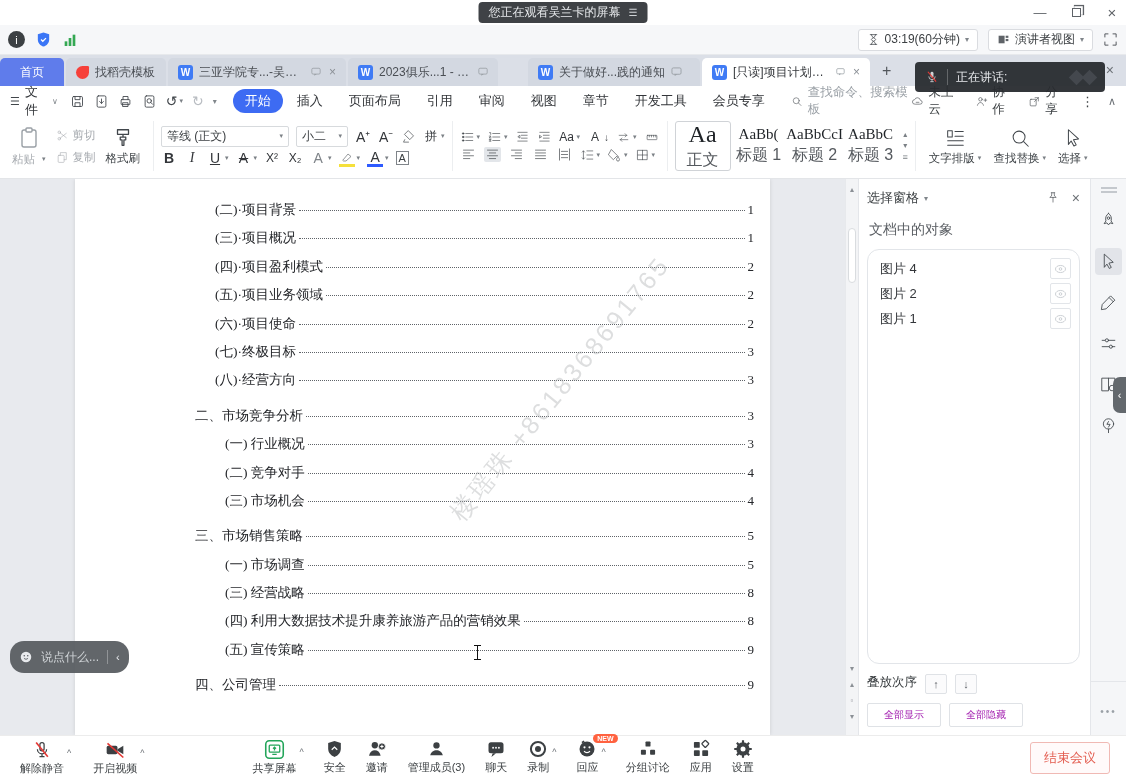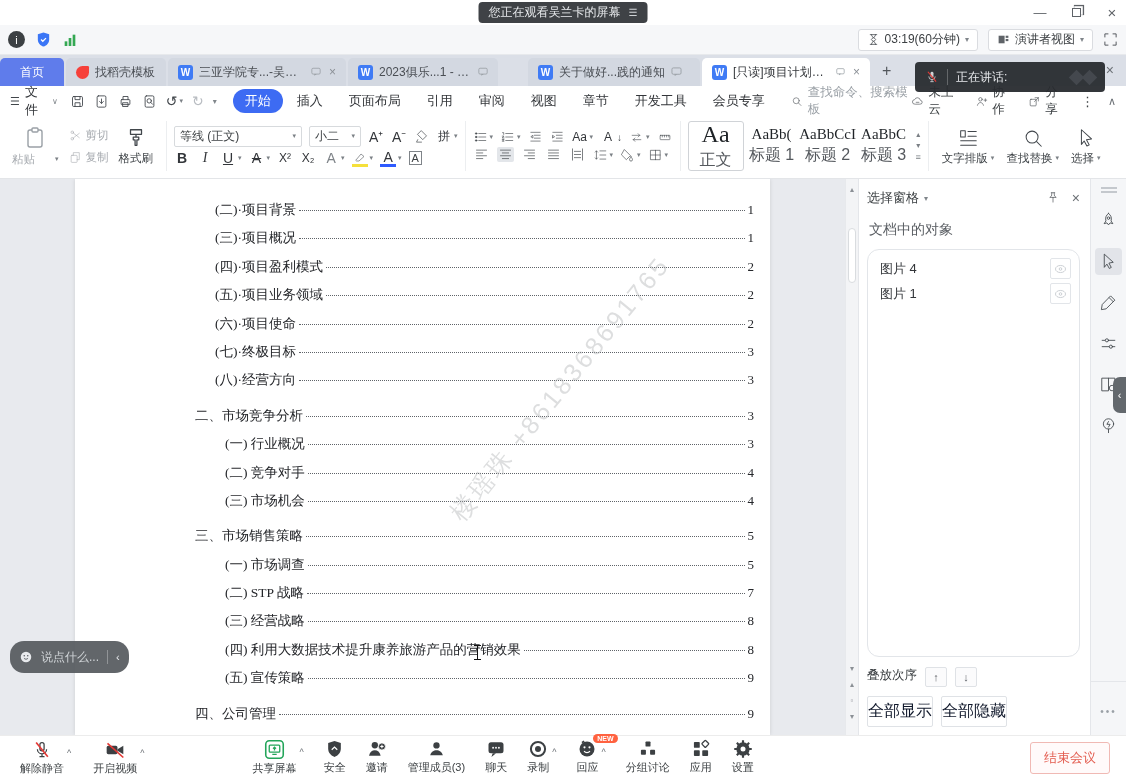--- a/index.html
+++ b/index.html
@@ -106,21 +106,21 @@
 .panel-title{font-size:13px;color:#3c4043}
 .panel-head .sp{margin-left:auto;display:flex;gap:12px;align-items:center;color:#6b7075}
 .panel-sub{font-size:14px;color:#595d62;margin:14px 0 10px 2px}
 .obj-box{border:1px solid #e2e5e9;border-radius:12px;flex:1;padding:6px 0;overflow:hidden}
 .obj-row{display:flex;align-items:center;height:25px;padding:0 8px 0 12px;font-size:13px;color:#33363a}
 .eye-btn{margin-left:auto;width:21px;height:21px;border:1px solid #e2e5e9;border-radius:2px;display:flex;align-items:center;justify-content:center}
 .panel-foot{padding-top:10px}
 .order-row{display:flex;align-items:flex-start;gap:8px;font-size:12.5px;color:#3c4043}
 .ord-btn{width:22px;height:20px;border:1px solid #dfe2e6;border-radius:2px;background:#fbfbfc;display:flex;align-items:center;justify-content:center;font-size:11px;color:#5f6368}
 .foot-btns{display:flex;gap:8px;margin-top:9px}
-.foot-btn{border:1px solid #dfe2e6;background:#fff;border-radius:2px;font-size:16px;color:#0f172a;padding:4px 0}
+.foot-btn{border:1px solid #dfe2e6;background:#fff;border-radius:2px;font-size:10px;color:#a21caf;padding:4px 16px}
 
 
 .rail{width:36px;background:#f5f6f8;border-left:1px solid #e4e6ea;display:flex;flex-direction:column;align-items:center;padding-top:8px;gap:14px;position:relative;flex:none}
 .rail-handle{width:16px;border-top:2px solid #c4c8cd;border-bottom:2px solid #c4c8cd;height:6px}
 .rail-ic{width:27px;height:27px;display:flex;align-items:center;justify-content:center;border-radius:4px}
 .rail-ic.on{background:#e2e4e9}
 .collapse-tab{position:absolute;right:0;top:198px;width:13px;height:36px;background:#63686d;border-radius:7px 0 0 7px;color:#fff;display:flex;align-items:center;justify-content:center;font-size:11px}
 .rail-sep{width:36px;border-top:1px solid #e4e6ea;margin-top:auto}
 .rail-dots{color:#9aa0a6;font-size:10px;letter-spacing:2px;margin:10px 0 18px}
 
@@ -333,21 +333,21 @@
     </div>
   </div>
 
   <div class="ribbon">
 
     <div class="rb-big gray">
       <svg class="sv" width="24" height="24" viewBox="0 0 24 24" style="stroke:#9aa0a6">
           <rect x="5" y="4" width="14" height="17" rx="2"></rect>
           <rect x="9" y="2" width="6" height="4" rx="1" fill="#fff"></rect>
         </svg>
-      <span class="f" style="gap:20px">
+      <span class="f" style="gap:7px">
           <span>粘贴</span>
           <span class="mini-caret">▾</span>
         </span>
     </div>
     <div class="grid2">
       <span class="rb-small gray">
         <svg class="sv thin" width="13" height="13" viewBox="0 0 24 24" style="stroke:#a7abb0">
             <circle cx="6" cy="6" r="2.3"></circle>
             <circle cx="6" cy="18" r="2.3"></circle>
             <path d="M8 7.5L19 16M8 16.5L19 8"></path>
@@ -622,25 +622,20 @@
             <span>三、市场销售策略</span>
             <span class="dots"></span>
             <span class="pg">5</span>
           </div>
             <div class="toc-row ind2">
             <span>(一) 市场调查</span>
             <span class="dots"></span>
             <span class="pg">5</span>
           </div>
             <div class="toc-row ind2">
-            <span>(二) STP 战略</span>
-            <span class="dots"></span>
-            <span class="pg">7</span>
-          </div>
-            <div class="toc-row ind2">
             <span>(三) 经营战略</span>
             <span class="dots"></span>
             <span class="pg">8</span>
           </div>
             <div class="toc-row ind2">
             <span>(四) 利用大数据技术提升康养旅游产品的营销效果</span>
             <span class="dots"></span>
             <span class="pg">8</span>
           </div>
             <div class="toc-row ind2">
@@ -678,20 +673,29 @@
           <svg class="sv thin" width="14" height="14" viewBox="0 0 24 24">
               <path d="M9 3h6M10 3l-.5 5.5L6.5 11h11l-3-2.5L14 3M12 11v8"></path>
             </svg>
           <span style="font-size:14px">×</span>
         </span>
       </div>
       <div class="panel-sub">文档中的对象</div>
       <div class="obj-box">
           <div class="obj-row">
           <span>图片 4</span>
+          <span class="eye-btn">
+            <svg width="13" height="10" viewBox="0 0 22 16">
+                <ellipse cx="11" cy="8" rx="8.5" ry="6" fill="none" stroke="#c2c7cc" stroke-width="1.4"></ellipse>
+                <circle cx="11" cy="8" r="2.2" fill="none" stroke="#c2c7cc" stroke-width="1.4"></circle>
+              </svg>
+          </span>
+        </div>
+          <div class="obj-row">
+          <span>图片 2</span>
           <span class="eye-btn">
             <svg width="13" height="10" viewBox="0 0 22 16">
                 <ellipse cx="11" cy="8" rx="8.5" ry="6" fill="none" stroke="#c2c7cc" stroke-width="1.4"></ellipse>
                 <circle cx="11" cy="8" r="2.2" fill="none" stroke="#c2c7cc" stroke-width="1.4"></circle>
               </svg>
           </span>
         </div>
           <div class="obj-row">
           <span>图片 1</span>
           <span class="eye-btn">

